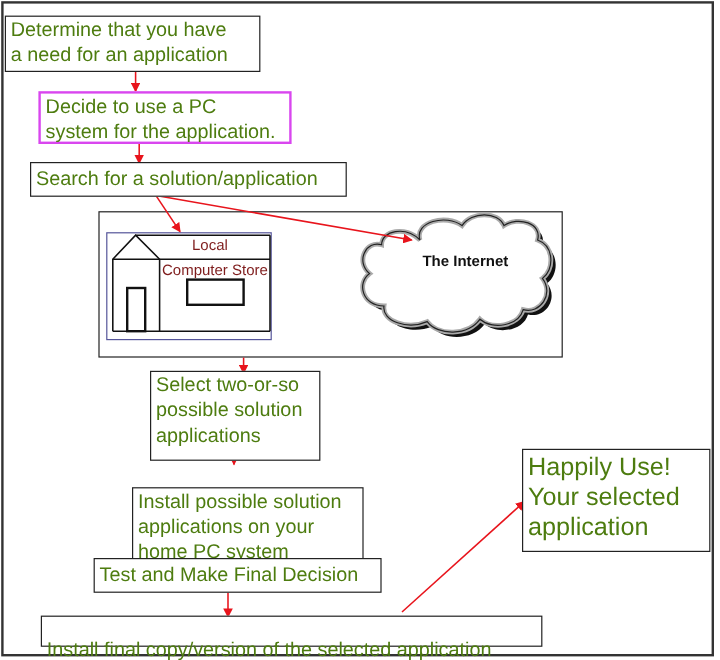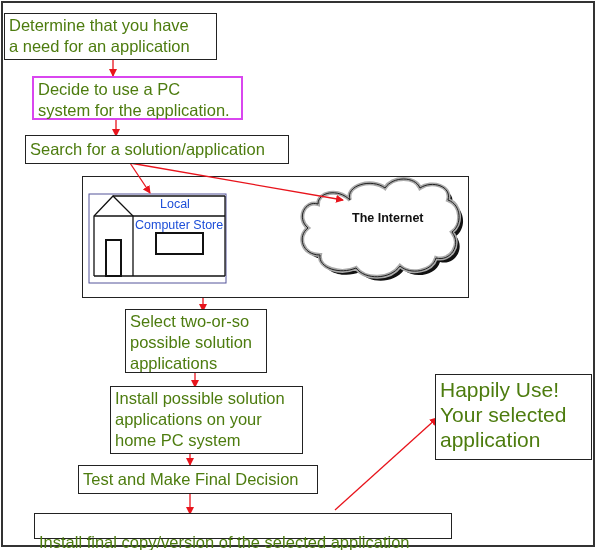--- a/index.html
+++ b/index.html
@@ -5,21 +5,21 @@
   html, body { margin: 0; padding: 0; background: #ffffff; }
   body { width: 600px; height: 550px; position: relative; overflow: hidden;
          font-family: "Liberation Sans", sans-serif; color: #000; }
   .frame { position: absolute; left: 1px; top: 1px; width: 594px; height: 546px;
            border: 2px solid #333; box-sizing: border-box; background: #fff; }
   .box { position: absolute; background: #fff; border: 1px solid #222;
          box-sizing: border-box; font-size: 16.5px; line-height: 21px;
          padding: 1px 4px; white-space: pre-line; color: #4d7c0f; }
   .box.thick { border: 2px solid #d946ef; }
   .svg-layer { position: absolute; left: 0; top: 0; }
-  .store-label { position: absolute; color: #1d4ed8; font-size: 12.5px; white-space: nowrap; }
+  .store-label { position: absolute; color: #7f1d1d; font-size: 12.5px; white-space: nowrap; }
   .internet-label { position: absolute; font-size: 12.5px; font-weight: bold; color: #111; }
   .big { font-size: 21px; line-height: 25px; padding: 2px 4px; }
 </style>
 </head>
 <body>
 
 <div class="frame"></div>
 
 <div style="position:absolute;left:82px;top:176px;width:387px;height:122px;border:1px solid #222;box-sizing:border-box;background:#fff;"></div>
 
@@ -64,23 +64,23 @@
 
 <div class="store-label" style="left:160px;top:197px;">Local</div>
 <div class="store-label" style="left:135px;top:218px;">Computer Store</div>
 <div class="internet-label" style="left:352px;top:211px;">The Internet</div>
 
 <div class="box" style="left:4px;top:13px;width:213px;height:47px;">Determine that you have
 a need for an application</div>
 <div class="box thick" style="left:32px;top:76px;width:211px;height:44px;">Decide to use a PC
 system for the application.</div>
 <div class="box" style="left:25px;top:135px;width:264px;height:29px;padding-top:3px;">Search for a solution/application</div>
-<div class="box" style="left:125px;top:309px;width:142px;height:64px;">Select two-or-so
+<div class="box" style="left:125px;top:309px;width:142px;height:75px;">Select two-or-so
 possible solution
 applications</div>
-<div class="box" style="left:110px;top:386px;width:193px;height:68px;">Install possible solution
+<div class="box" style="left:110px;top:406px;width:193px;height:68px;">Install possible solution
 applications on your
 home PC system</div>
 <div class="box" style="left:78px;top:465px;width:240px;height:29px;padding-top:3px;">Test and Make Final Decision</div>
 <div class="box" style="left:34px;top:513px;width:418px;height:26px;padding-top:18px;">Install final copy/version of the selected application</div>
 <div class="box big" style="left:435px;top:374px;width:157px;height:86px;">Happily Use!
 Your selected
 application</div>
 
 </body></html>

